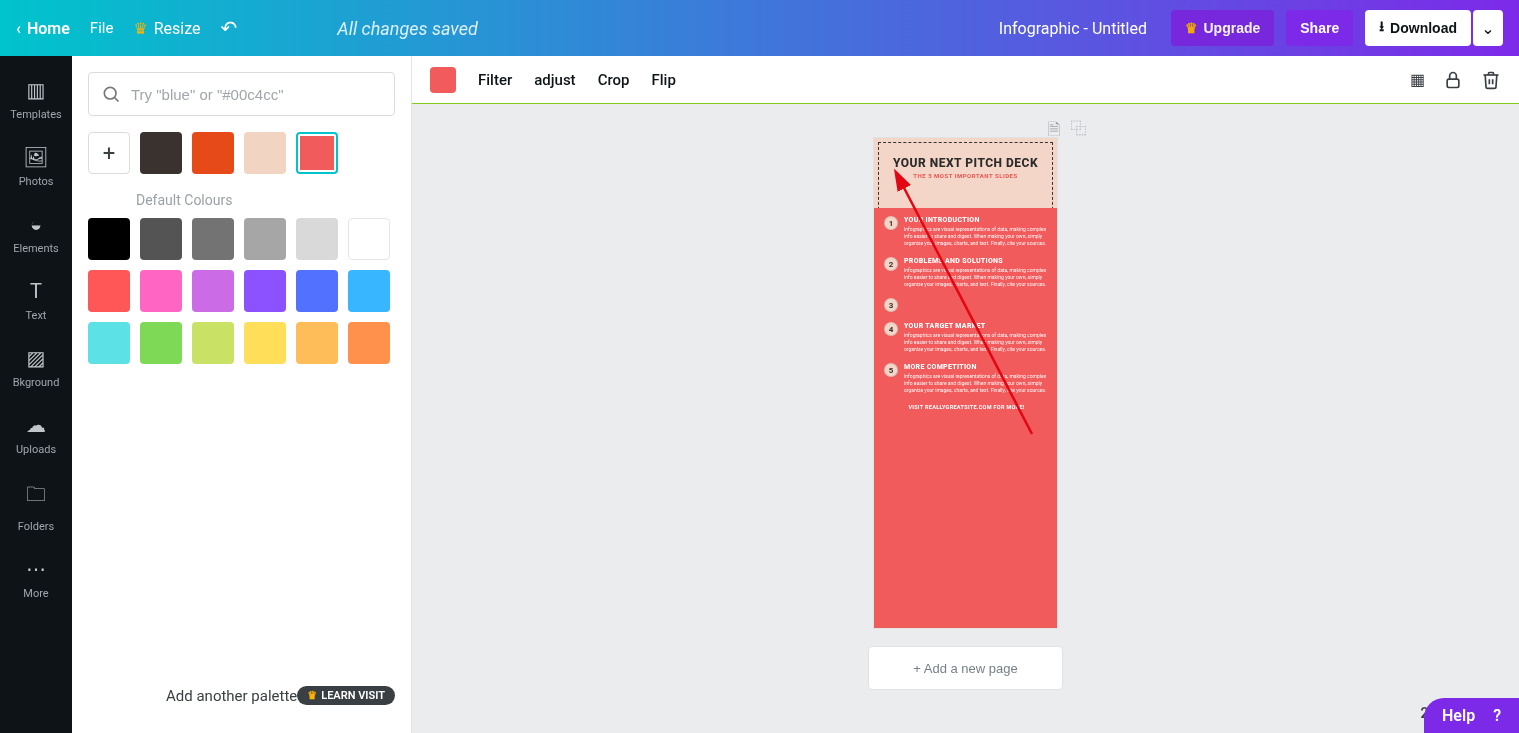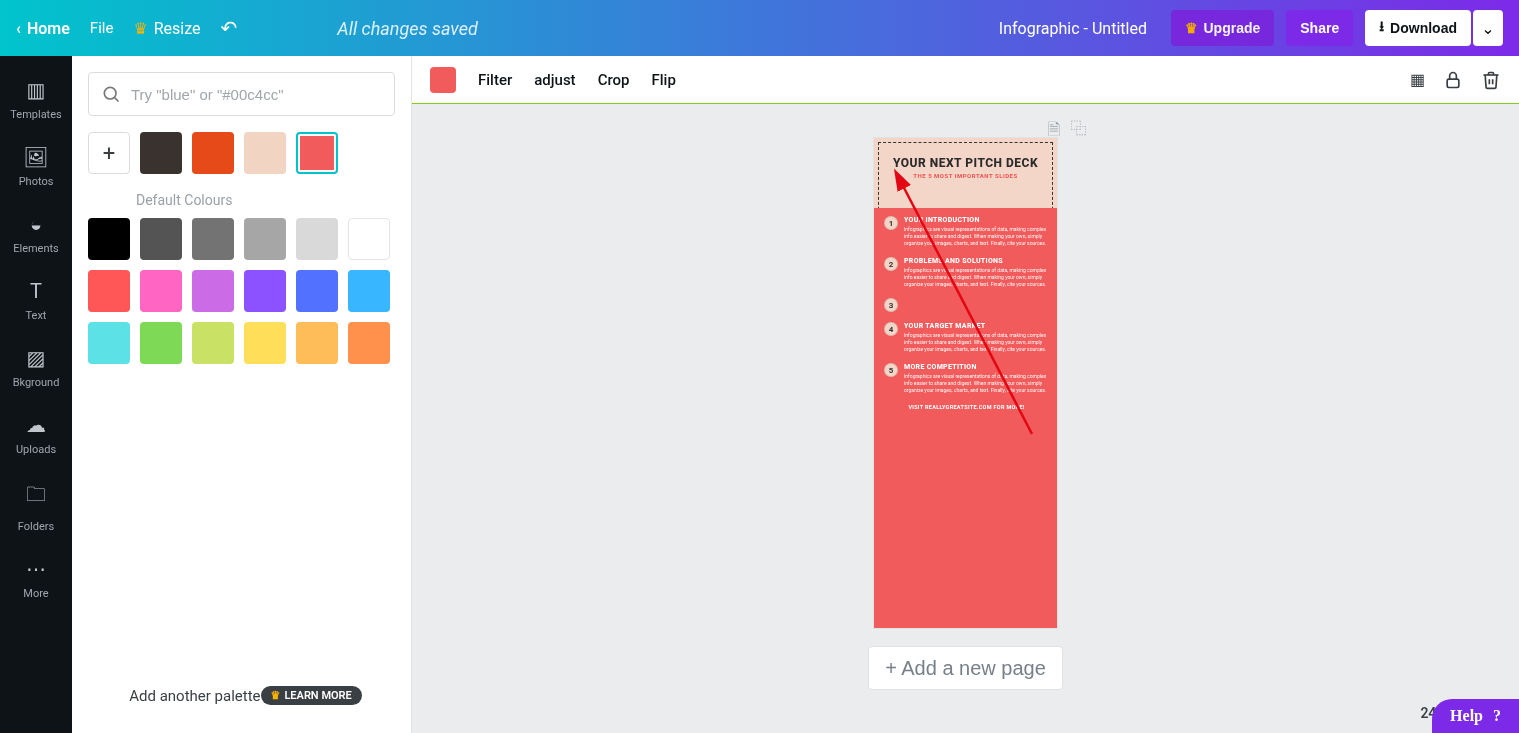--- a/index.html
+++ b/index.html
@@ -59,21 +59,21 @@
 .searchbox input::placeholder { color:#a0a6ac; }
 .doc-colors { display:flex; gap:10px; margin-top:16px; }
 .swatch {
   width:42px; height:42px; border-radius:4px; cursor:pointer; position:relative;
 }
 .swatch.add { border:1px solid #dcdcdc; background:#fff; display:flex;align-items:center;justify-content:center; color:#3a3f44; font-size:22px;}
 .swatch.selected { border:2px solid #00c4cc; outline:2px solid #fff; outline-offset:-4px;}
 .section-title { color:#9aa1a9; font-size:14px; margin-top:18px; margin-bottom:10px;margin-left:48px;}
 .swatch-grid { display:flex; flex-wrap:wrap; gap:10px; }
 .sidepanel .footer {
-  margin-top:auto; display:flex; align-items:center; justify-content:center;
+  margin-top:auto; display:flex; align-items:center; justify-content:flex-end;
   padding:12px 0; font-size:15px; color:#3a3f44;margin-left:8px;
 }
 .learn-more {
   background:#3a3f44; color:#fff; font-size:11px; padding:3px 10px; border-radius:12px;
   display:inline-flex; align-items:center; gap:4px; font-weight:600;
 }
 .canvas-area { flex:1; display:flex; flex-direction:column; background:#fff; position:relative;}
 .context-toolbar {
   height:48px; border-bottom:1px solid #84cc16; display:flex; align-items:center;
   padding:0 18px; gap:22px;
@@ -107,31 +107,31 @@
 .page .num {
   width:14px; height:14px; min-width:14px; border-radius:50%; background:#f4d6c8; color:#333;
   font-size:8px; font-weight:700; display:flex;align-items:center;justify-content:center;
   border:1px solid rgba(0,0,0,.1);
 }
 .page .item .text .h { font-size:7px; font-weight:800; letter-spacing:.3px;}
 .page .item .text .p { font-size:5px; line-height:1.4; color:#fff; opacity:.95; margin-top:2px;}
 .page .footer-link { text-align:center; font-size:5.5px; font-weight:700; margin-top:4px; letter-spacing:.3px;}
 .add-page-btn {
   margin-top:18px; width:195px; height:44px; background:#fff; border:1px solid #e1e1e1;
-  border-radius:4px; color:#77808a; font-size:20px; cursor:pointer;
+  border-radius:4px; color:#77808a; font-size:13px; cursor:pointer;
 }
 .zoombar {
   position:absolute; right:14px; bottom:10px; display:flex; align-items:center; gap:16px;
   background:transparent; color:#3a3f44;
 }
 .zoombar .pct { font-weight:600; font-size:14px;}
 .help-btn {
   position:absolute; right:0; bottom:0; background:#7d2ae8; color:#fff;
   padding:8px 18px; border-top-left-radius:20px; font-weight:600;
-  display:flex; align-items:center; gap:10px;font-family:Liberation Serif, serif;
+  display:flex; align-items:center; gap:18px;
 }
 .arrow-svg { position:absolute; top:60px; left:470px; pointer-events:none;}
 .icon-svg { width:20px; height:20px; display:block; }
 .crown { color:#ffb300; }
 </style>
 </head>
 <body>
 
 <div class="topbar">
   <div class="left">
@@ -241,21 +241,21 @@
         <div class="swatch" style="background: rgb(201, 226, 101);"></div>
         <div class="swatch" style="background: rgb(255, 222, 89);"></div>
         <div class="swatch" style="background: rgb(255, 189, 89);"></div>
         <div class="swatch" style="background: rgb(255, 145, 77);"></div>
       </div>
 
     <div class="footer">
       <span style="cursor:pointer;">Add another palette</span>
       <span class="learn-more">
         <span class="crown">♛</span>
-        <span>LEARN MORE</span>
+        <span>LEARN VISIT</span>
       </span>
     </div>
   </div>
 
   <div class="canvas-area">
     <div class="context-toolbar">
       <div class="current-color" id="current-color" style="background: rgb(241, 91, 91);"></div>
       <span class="tb-label">Filter</span>
       <span class="tb-label">adjust</span>
       <span class="tb-label">Crop</span>

